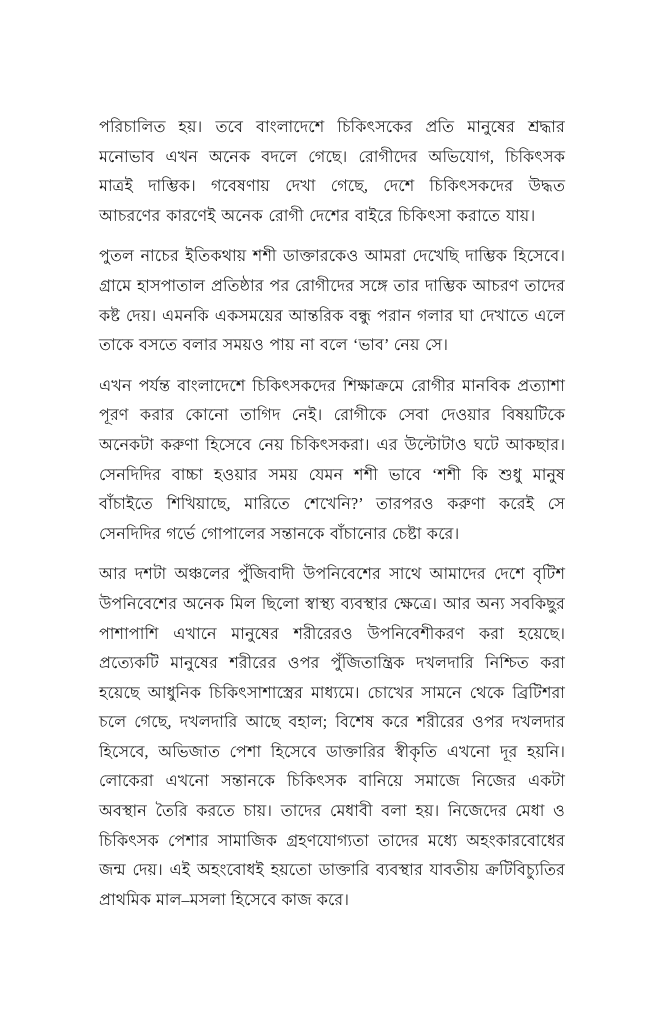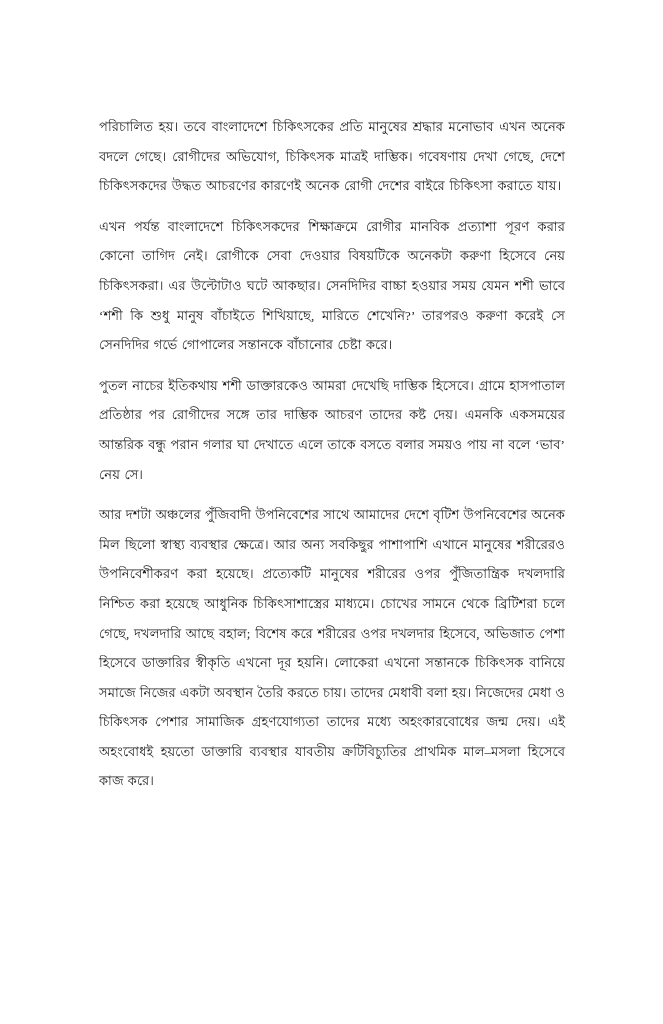--- a/index.html
+++ b/index.html
@@ -26,21 +26,21 @@
   .text-block {
     position: absolute;
     left: 99px;
     top: 112px;
     width: 466px;
   }
 
   .para {
     margin: 0 0 11px 0;
     padding: 0;
-    font-size: 13px;
+    font-size: 16px;
     line-height: 29.6px;
     color: #1b1b1b;
     text-align: justify;
     text-justify: inter-word;
     word-spacing: 0.02em;
     letter-spacing: 0.1px;
     -webkit-font-smoothing: antialiased;
   }
 
   .para:last-child {
@@ -78,21 +78,21 @@
   }
 </style>
 </head>
 <body>
 
 <div class="page">
 
   <div class="text-block">
     <p class="para p1">পরিচালিত হয়। তবে বাংলাদেশে চিকিৎসকের প্রতি মানুষের শ্রদ্ধার মনোভাব এখন অনেক বদলে গেছে। রোগীদের অভিযোগ, চিকিৎসক মাত্রই দাম্ভিক। গবেষণায় দেখা গেছে, দেশে চিকিৎসকদের উদ্ধত আচরণের কারণেই অনেক রোগী দেশের বাইরে চিকিৎসা করাতে যায়।</p>
 
+    <p class="para p2">পুতল নাচের ইতিকথায় শশী ডাক্তারকেও আমরা দেখেছি দাম্ভিক হিসেবে। গ্রামে হাসপাতাল প্রতিষ্ঠার পর রোগীদের সঙ্গে তার দাম্ভিক আচরণ তাদের কষ্ট দেয়। এমনকি একসময়ের আন্তরিক বন্ধু পরান গলার ঘা দেখাতে এলে তাকে বসতে বলার সময়ও পায় না বলে ‘ভাব’ নেয় সে।</p>
+
     <p class="para p3">এখন পর্যন্ত বাংলাদেশে চিকিৎসকদের শিক্ষাক্রমে রোগীর মানবিক প্রত্যাশা পূরণ করার কোনো তাগিদ নেই। রোগীকে সেবা দেওয়ার বিষয়টিকে অনেকটা করুণা হিসেবে নেয় চিকিৎসকরা। এর উল্টোটাও ঘটে আকছার। সেনদিদির বাচ্চা হওয়ার সময় যেমন শশী ভাবে ‘শশী কি শুধু মানুষ বাঁচাইতে শিখিয়াছে, মারিতে শেখেনি?’ তারপরও করুণা করেই সে সেনদিদির গর্ভে গোপালের সন্তানকে বাঁচানোর চেষ্টা করে।</p>
-
-    <p class="para p2">পুতল নাচের ইতিকথায় শশী ডাক্তারকেও আমরা দেখেছি দাম্ভিক হিসেবে। গ্রামে হাসপাতাল প্রতিষ্ঠার পর রোগীদের সঙ্গে তার দাম্ভিক আচরণ তাদের কষ্ট দেয়। এমনকি একসময়ের আন্তরিক বন্ধু পরান গলার ঘা দেখাতে এলে তাকে বসতে বলার সময়ও পায় না বলে ‘ভাব’ নেয় সে।</p>
 
     <p class="para p4">আর দশটা অঞ্চলের পুঁজিবাদী উপনিবেশের সাথে আমাদের দেশে বৃটিশ উপনিবেশের অনেক মিল ছিলো স্বাস্থ্য ব্যবস্থার ক্ষেত্রে। আর অন্য সবকিছুর পাশাপাশি এখানে মানুষের শরীরেরও উপনিবেশীকরণ করা হয়েছে। প্রত্যেকটি মানুষের শরীরের ওপর পুঁজিতান্ত্রিক দখলদারি নিশ্চিত করা হয়েছে আধুনিক চিকিৎসাশাস্ত্রের মাধ্যমে। চোখের সামনে থেকে ব্রিটিশরা চলে গেছে, দখলদারি আছে বহাল; বিশেষ করে শরীরের ওপর দখলদার হিসেবে, অভিজাত পেশা হিসেবে ডাক্তারির স্বীকৃতি এখনো দূর হয়নি। লোকেরা এখনো সন্তানকে চিকিৎসক বানিয়ে সমাজে নিজের একটা অবস্থান তৈরি করতে চায়। তাদের মেধাবী বলা হয়। নিজেদের মেধা ও চিকিৎসক পেশার সামাজিক গ্রহণযোগ্যতা তাদের মধ্যে অহংকারবোধের জন্ম দেয়। এই অহংবোধই হয়তো ডাক্তারি ব্যবস্থার যাবতীয় ক্রটিবিচ্যুতির প্রাথমিক মাল–মসলা হিসেবে কাজ করে।</p>
   </div>
 
 
 </div>
 
 </body></html>

